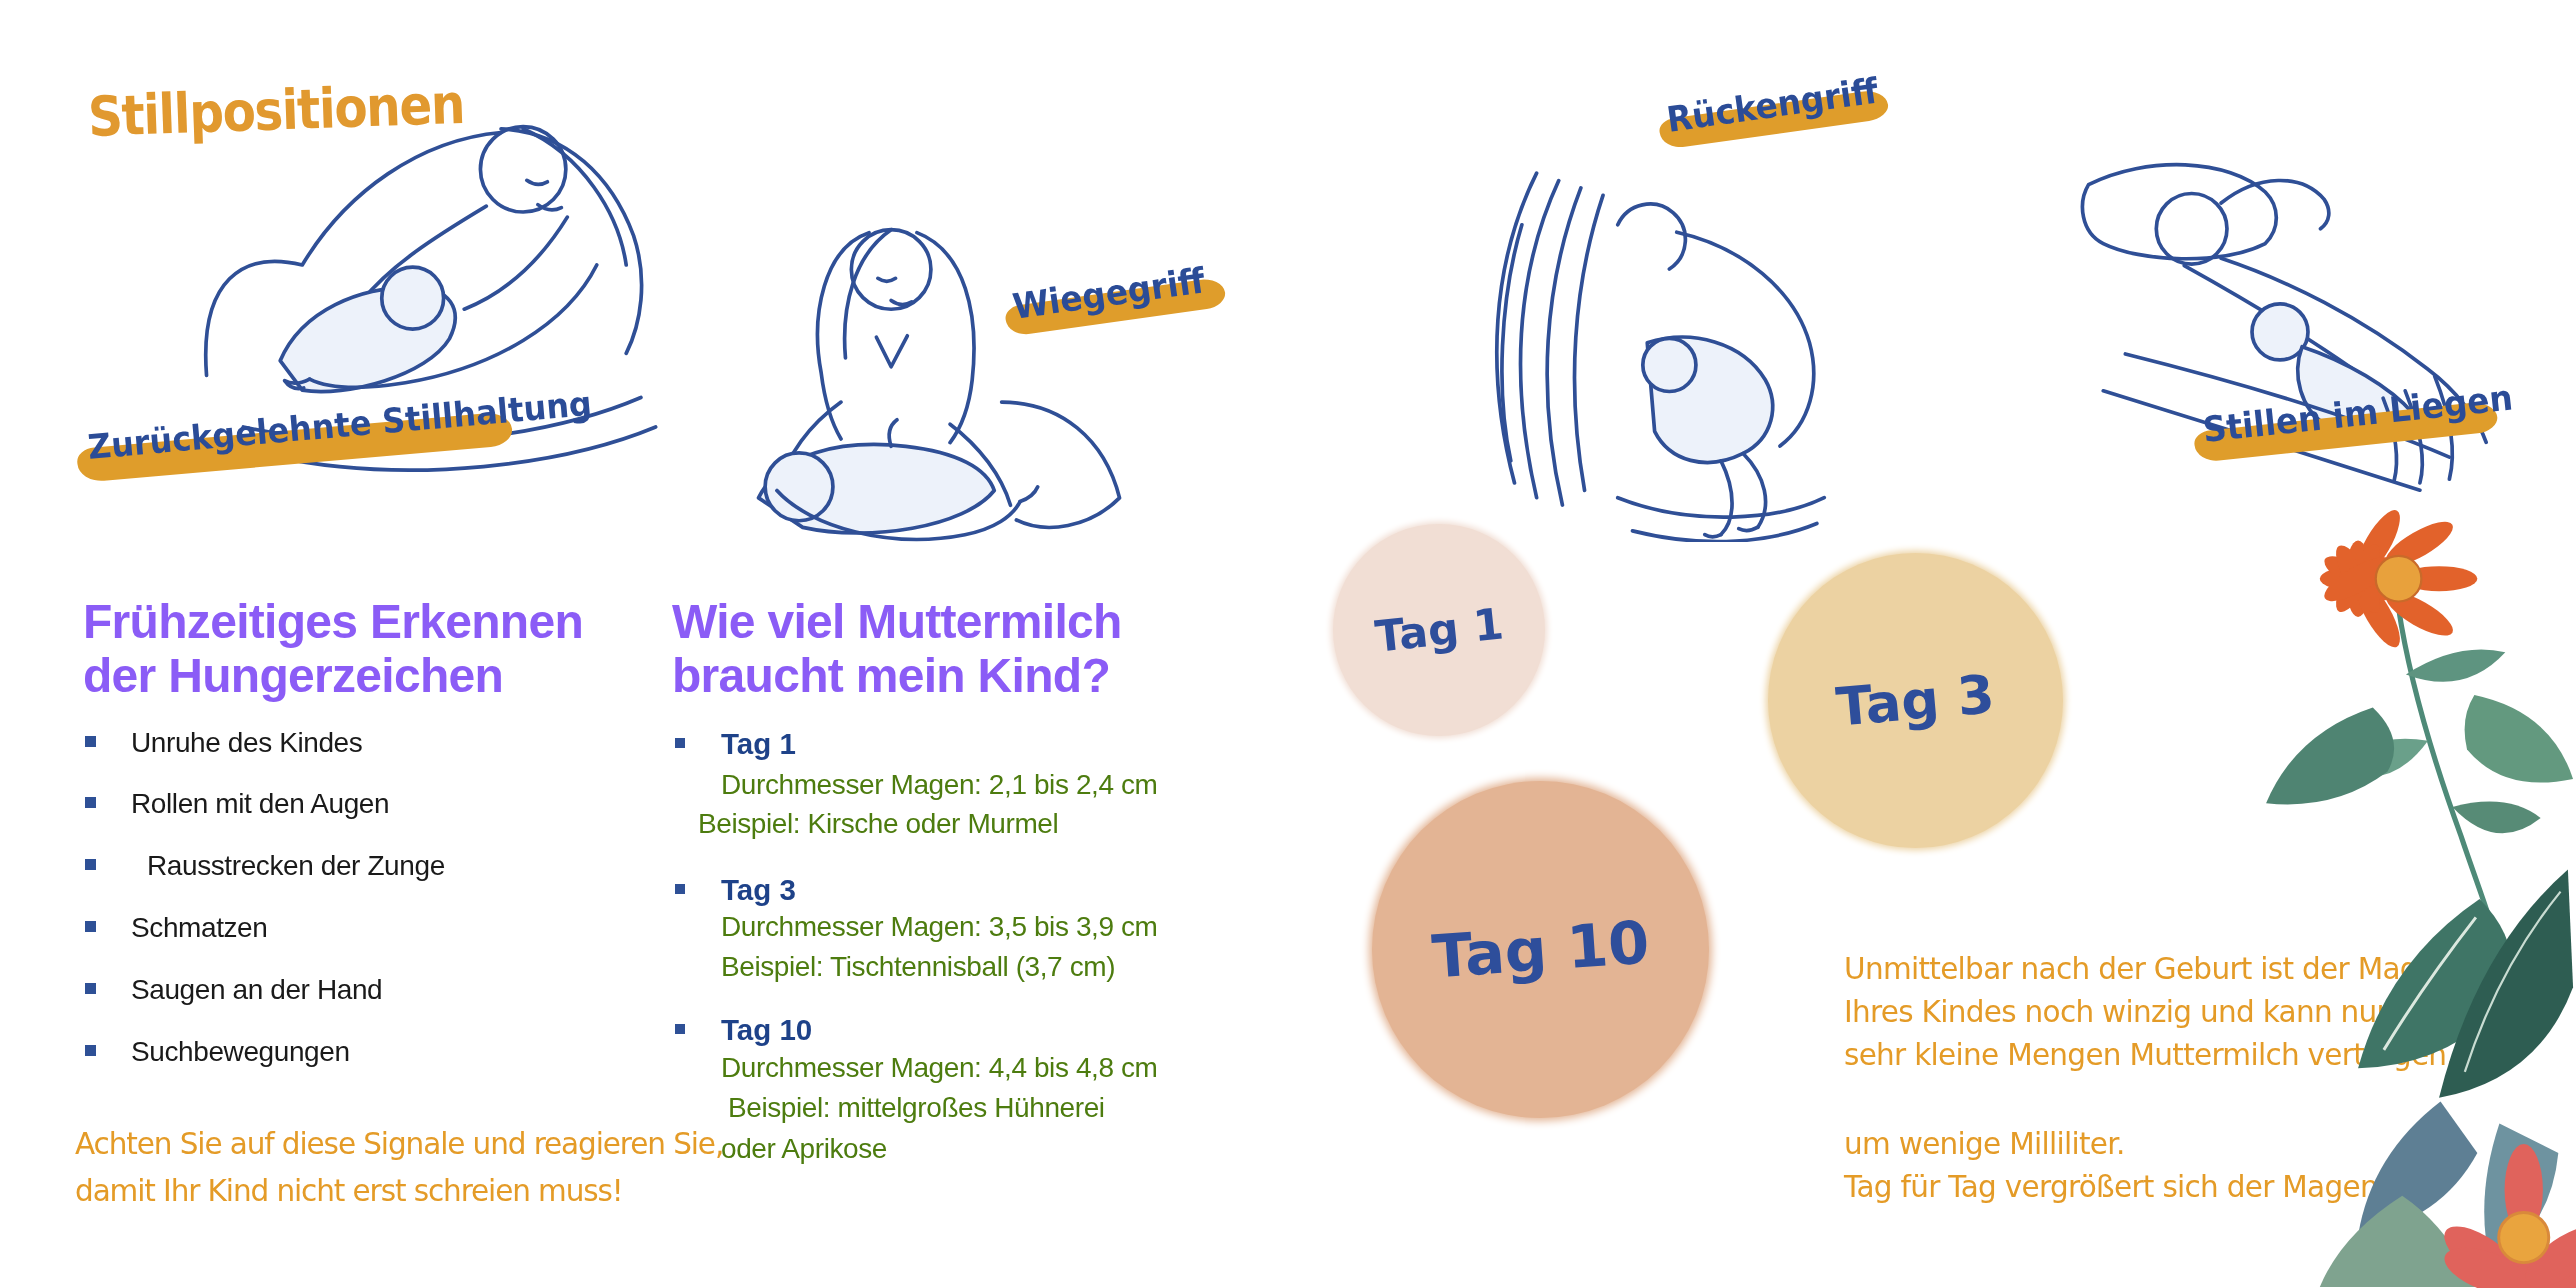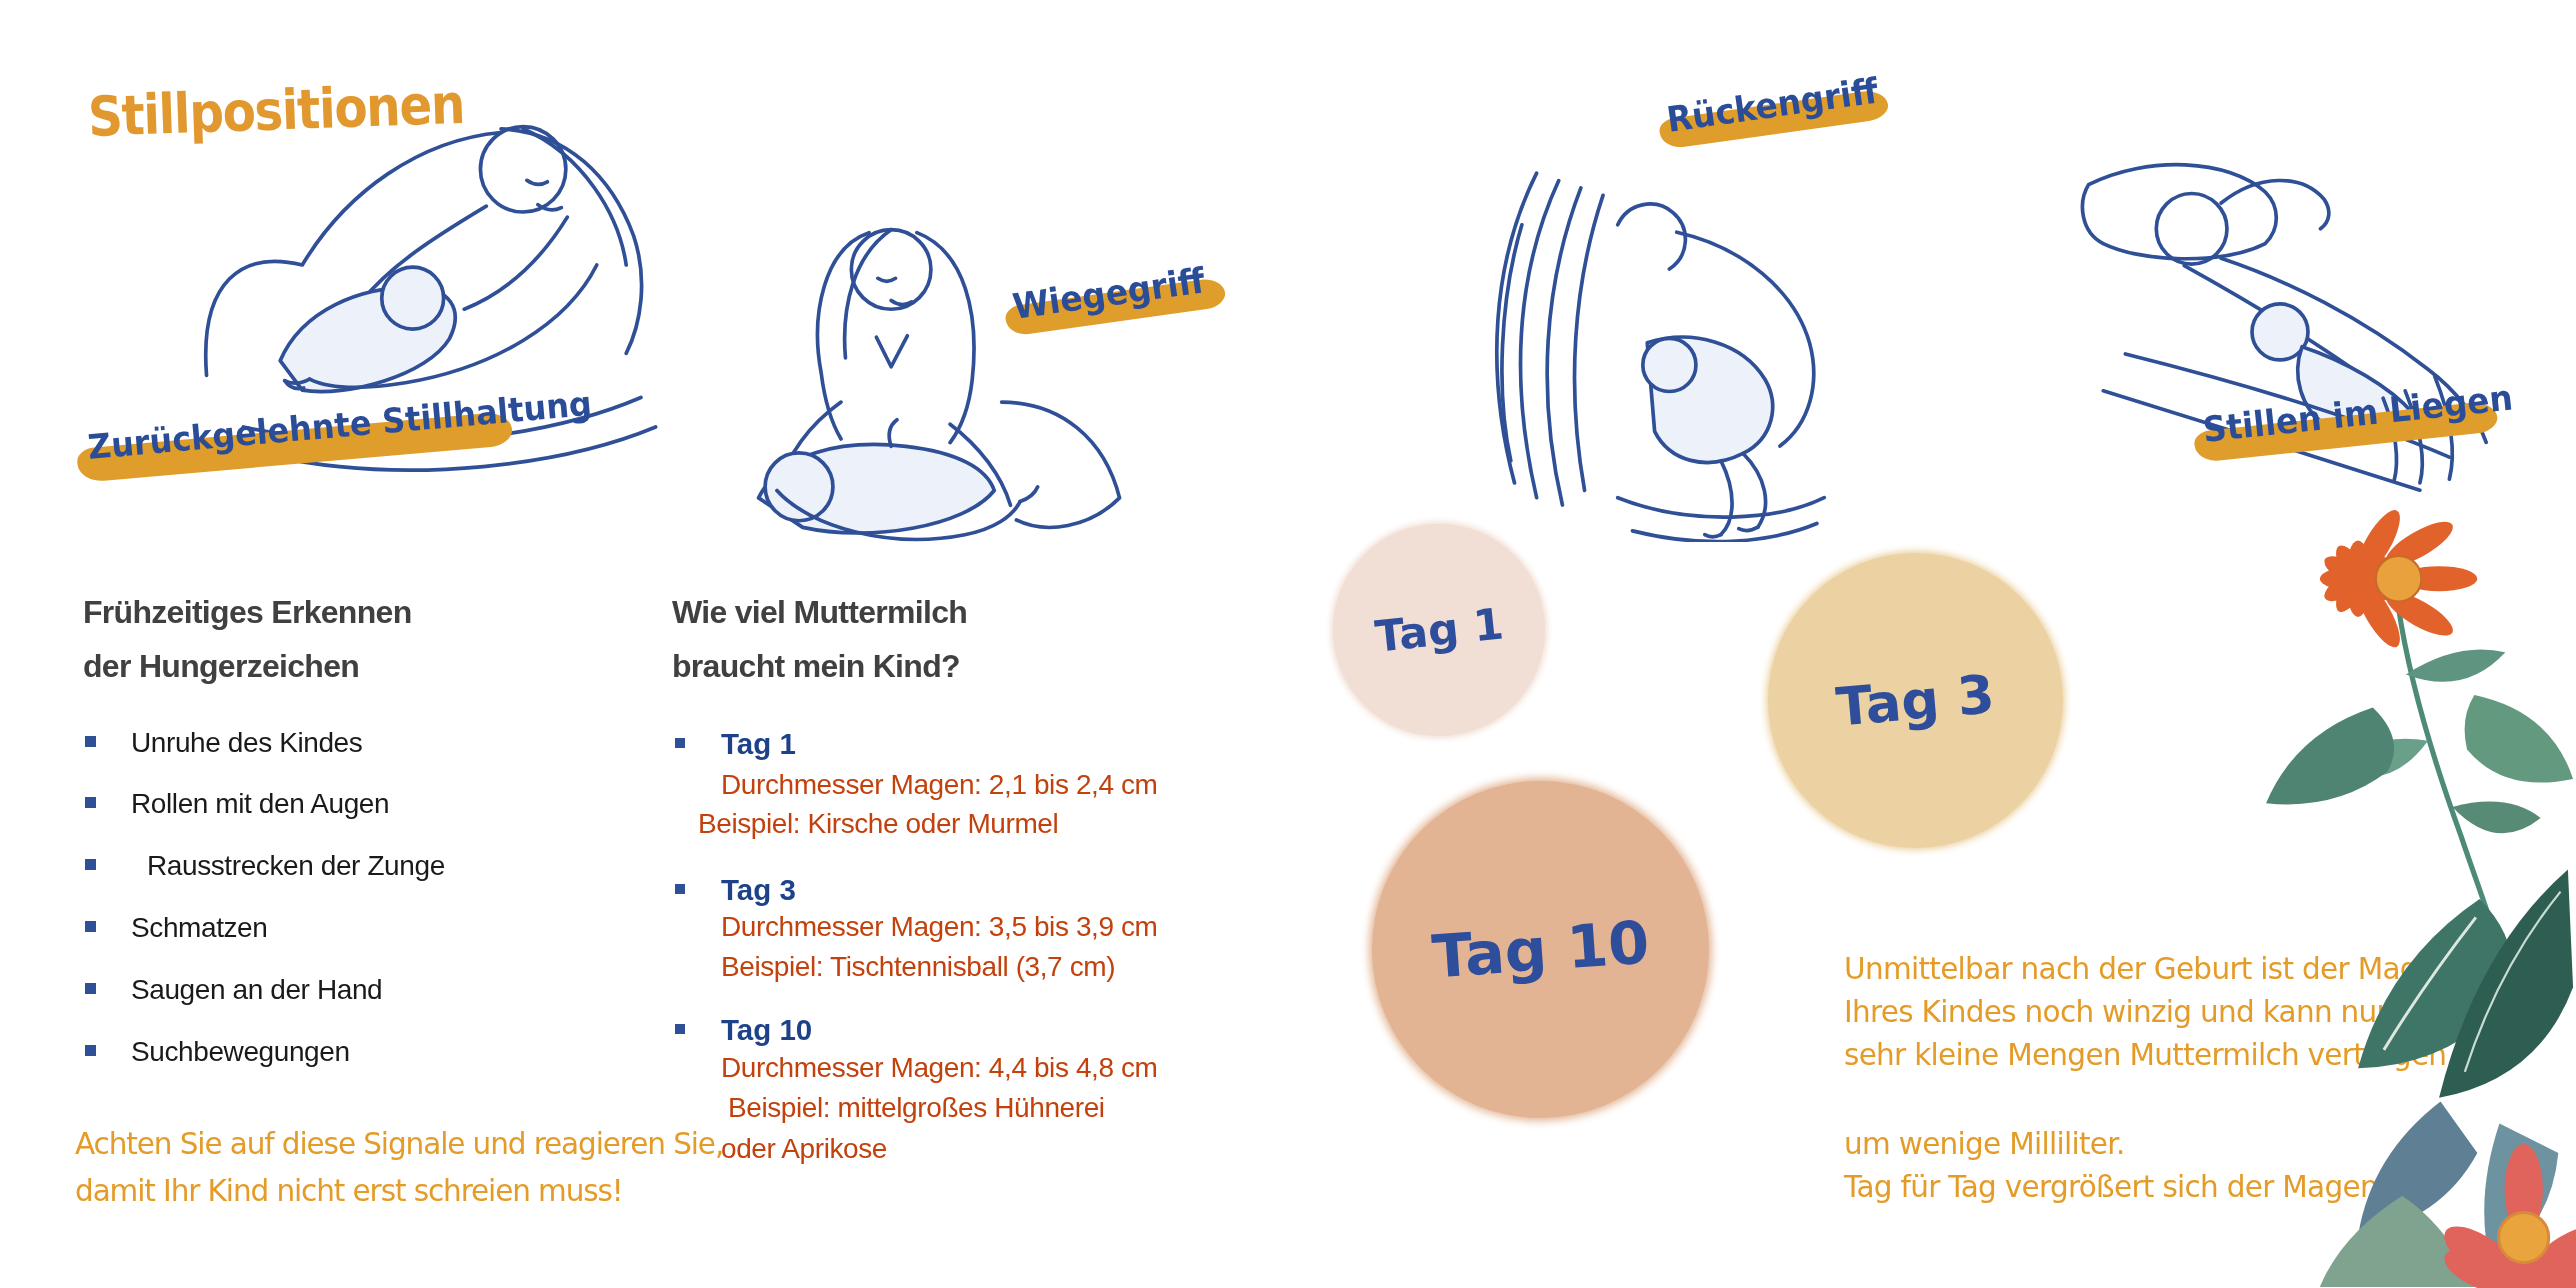--- a/index.html
+++ b/index.html
@@ -3,22 +3,22 @@
 <meta charset="utf-8">
 <style>
   html,body{margin:0;padding:0;background:#ffffff;}
   .page{position:relative;width:2576px;height:1288px;background:#ffffff;overflow:hidden;
         font-family:"Liberation Sans",sans-serif;}
 
   
   .hand{font-family:"DejaVu Sans",sans-serif;}
   .title{position:absolute;left:87px;top:85px;font-size:55px;font-weight:bold;color:#E1992F;
          letter-spacing:-1.5px;white-space:nowrap;transform:rotate(-2deg) scaleX(.88);transform-origin:left top;}
-  .heading{position:absolute;font-size:32px;font-weight:bold;color:#404040;letter-spacing:-0.7px;white-space:nowrap;}
-  .body-line{position:absolute;font-size:28px;color:#c2410c;letter-spacing:-0.4px;white-space:nowrap;}
+  .heading{position:absolute;font-size:48px;font-weight:bold;color:#8b5cf6;letter-spacing:-0.7px;white-space:nowrap;}
+  .body-line{position:absolute;font-size:28px;color:#4d7c0f;letter-spacing:-0.4px;white-space:nowrap;}
   .day-line{position:absolute;font-size:29.5px;font-weight:bold;color:#1E4289;white-space:nowrap;}
   .bullet-row{position:absolute;display:flex;align-items:flex-start;}
   .sq{width:11px;height:11px;background:#2E5096;margin-top:8.8px;flex:0 0 auto;}
   .bullet-row .txt{margin-left:35px;font-size:28px;color:#1a1a1a;letter-spacing:-0.4px;white-space:nowrap;}
   .sq-abs{position:absolute;width:10.3px;height:10.3px;background:#2E5096;}
 
   .note{position:absolute;color:#E49B27;font-weight:500;}
   .note div{white-space:nowrap;}
   .note-left{left:75px;top:1121px;font-size:29.5px;line-height:47px;letter-spacing:-1.1px;}
   .note-right-1{left:1844px;top:948px;font-size:29.5px;line-height:43px;letter-spacing:-0.7px;}

